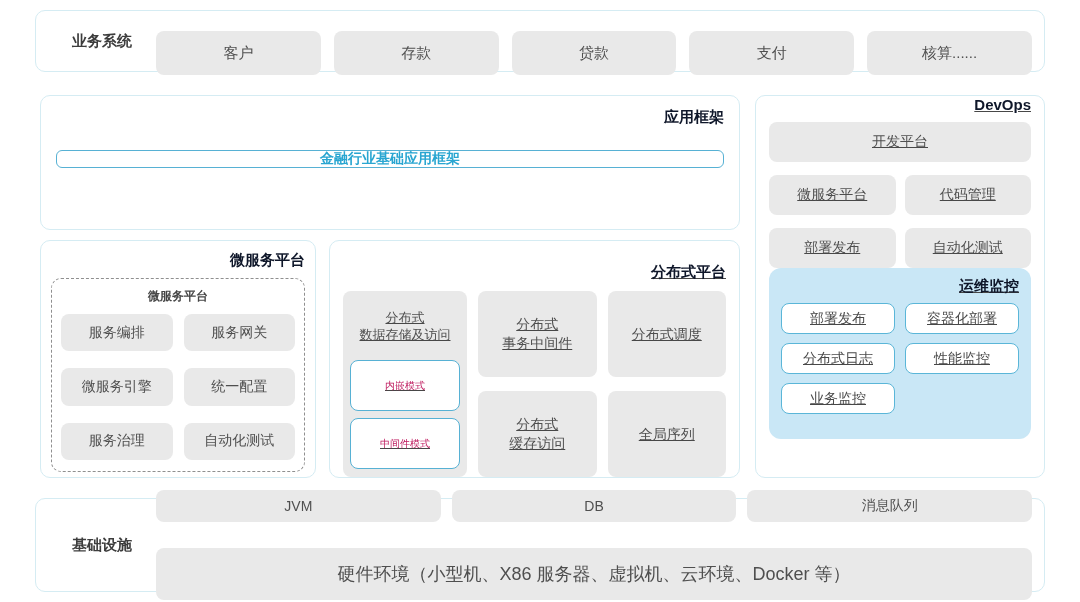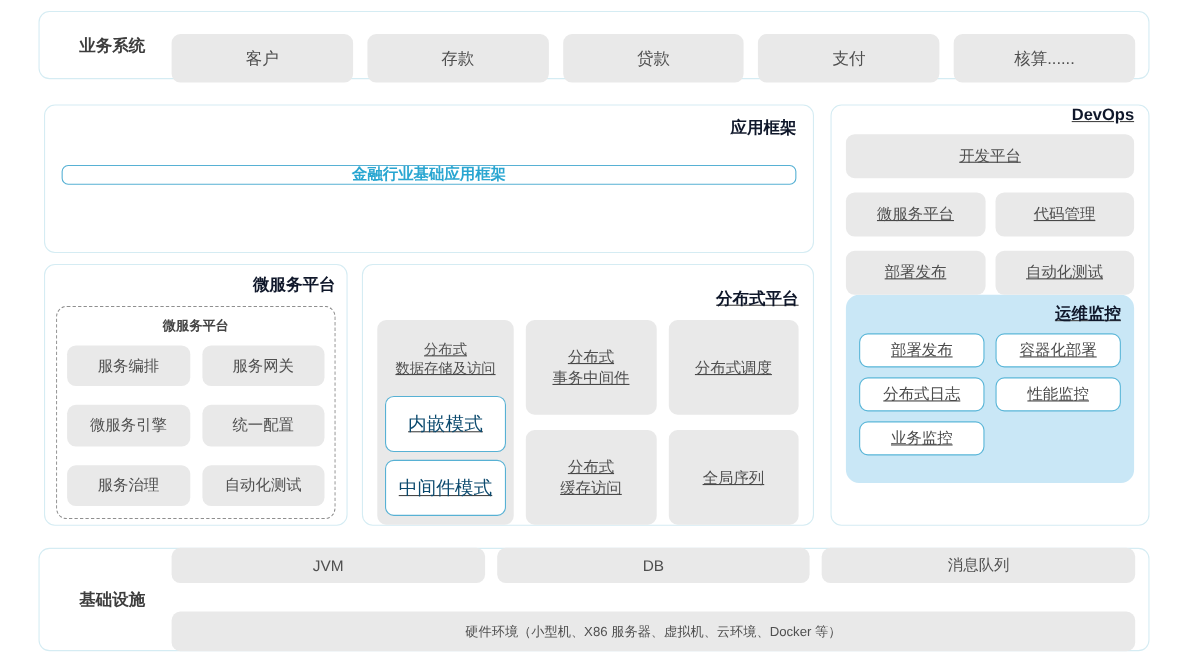--- a/index.html
+++ b/index.html
@@ -14,21 +14,21 @@
   .band-label { width:108px; text-align:center; font-size:15px; font-weight:700; color:#3d3d3d; flex:0 0 auto; }
   .band-items { flex:1; display:flex; gap:13px;margin-top:24px; }
   .gray-box { background:#e9e9e9; border-radius:8px; display:flex; align-items:center; justify-content:center; font-size:15px; color:#4f4f4f; }
   .band-items .gray-box { flex:1; height:44px; }
 
   .band-top { height:62px; margin-bottom:23px; }
   .band-bottom { height:94px; margin-top:20px; padding:8px 12px; }
   .infra-right { flex:1; display:flex; flex-direction:column; gap:26px; }
   .infra-row { display:flex; gap:11px; }
   .infra-row .gray-box { flex:1; height:32px; font-size:14px; }
-  .hw-box { height:36px; font-size:12px; }
+  .hw-box { height:52px; font-size:18px; }
 
   
   .mid { display:flex; gap:15px; }
   .mid-left { flex:1; margin-left:5px; }
 
   .sec-title { text-align:right; font-size:15px; font-weight:700; color:#0f172a; line-height:18px; }
 
   
   .app-fw { height:135px; padding:12px 15px; margin-bottom:10px; }
   .fw-row { display:flex; gap:9px; margin-top:9px; }
@@ -45,21 +45,21 @@
   .dashed { margin-top:9px; border:1px dashed #8f8f8f; border-radius:10px; height:194px; padding:9px 9px 11px 9px; display:flex; flex-direction:column; }
   .inner-title { text-align:center; font-size:12px; font-weight:700; color:#454545; margin-bottom:9px; }
   .micro-grid { flex:1; display:grid; grid-template-columns:1fr 1fr; gap:17px 11px; }
   .micro-grid .gray-box { font-size:14px; }
 
   
   .dist { flex:1; height:238px; padding:22px 13px;text-decoration:underline; }
   .dist-grid { display:flex; gap:11px; margin-top:10px; height:186px; }
   .dist-store { width:124px; background:#e9e9e9; border-radius:8px; padding:8px 7px; display:flex; flex-direction:column; }
   .dist-store-label { height:54px; display:flex; align-items:center; justify-content:center; text-align:center; font-size:13px; color:#4f4f4f; white-space:pre-line; line-height:17px; }
-  .mode-box { flex:1; background:#fff; border:1.5px solid #57b1d4; border-radius:8px; display:flex; align-items:center; justify-content:center; font-size:17px; color:#0c4a6e; margin-top:7px; }
+  .mode-box { flex:1; background:#fff; border:1.5px solid #57b1d4; border-radius:8px; display:flex; align-items:center; justify-content:center; font-size:10px; color:#be185d; margin-top:7px; }
   .dist-col { flex:1; display:flex; flex-direction:column; gap:14px; }
   .dist-cell { flex:1; background:#e9e9e9; border-radius:8px; display:flex; align-items:center; justify-content:center; text-align:center; font-size:14px; color:#4f4f4f; white-space:pre-line; line-height:19px; }
 
   
   .devops { width:290px; height:383px; padding:0 13px; flex:0 0 auto;text-decoration:underline; }
   .devops .gray-box { height:40px; font-size:14px; }
   .dev-platform { margin-top:8px; }
   .dev-grid { display:grid; grid-template-columns:1fr 1fr; gap:13px 9px; margin-top:13px; }
   .ops-panel { background:#c9e7f6; border-radius:12px; height:171px; padding:9px 12px 11px 12px; }
   .ops-grid { display:grid; grid-template-columns:1fr 1fr; gap:9px 10px; margin-top:8px; }

